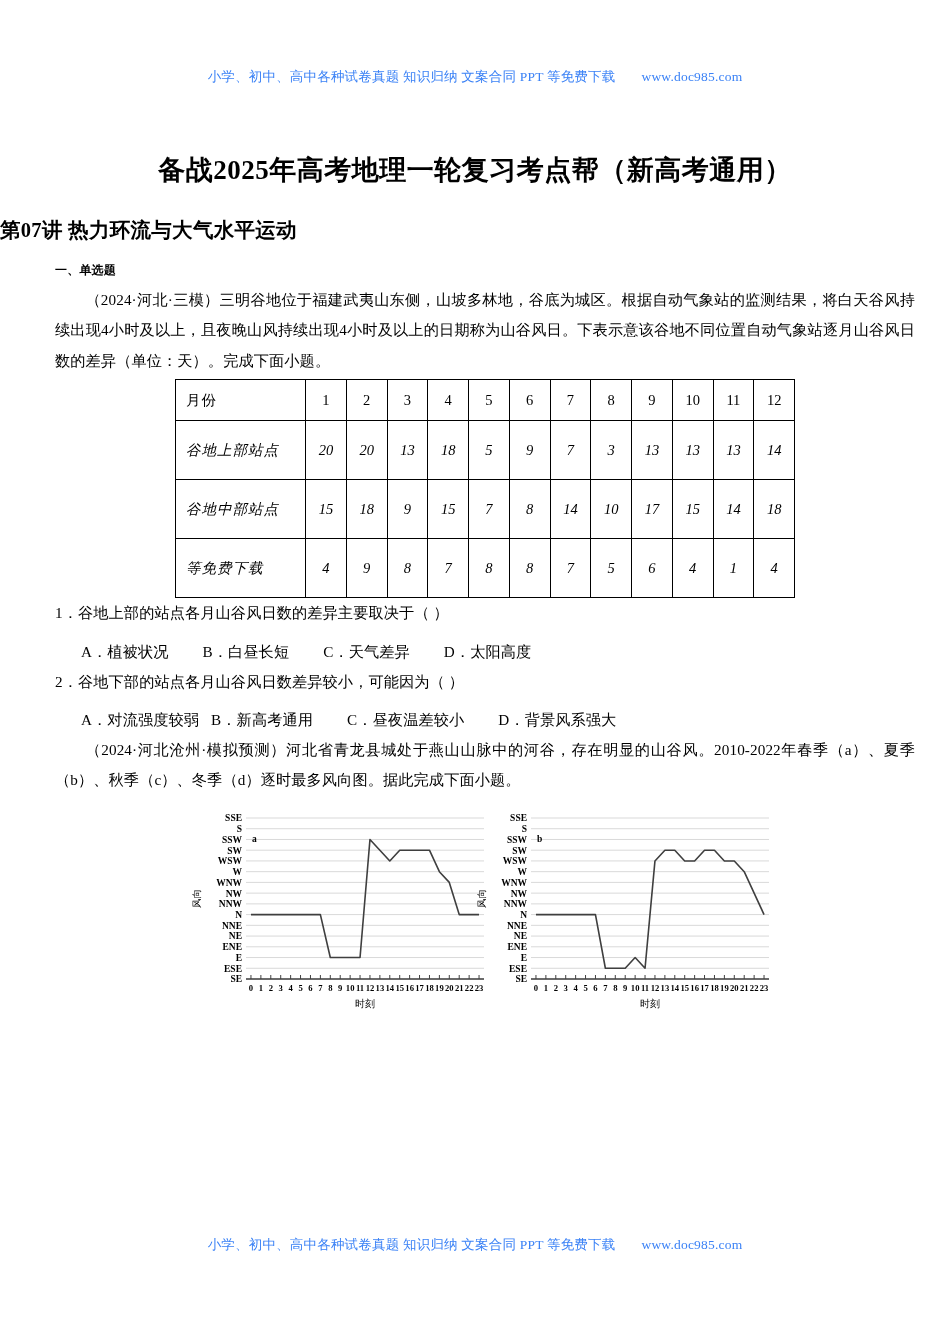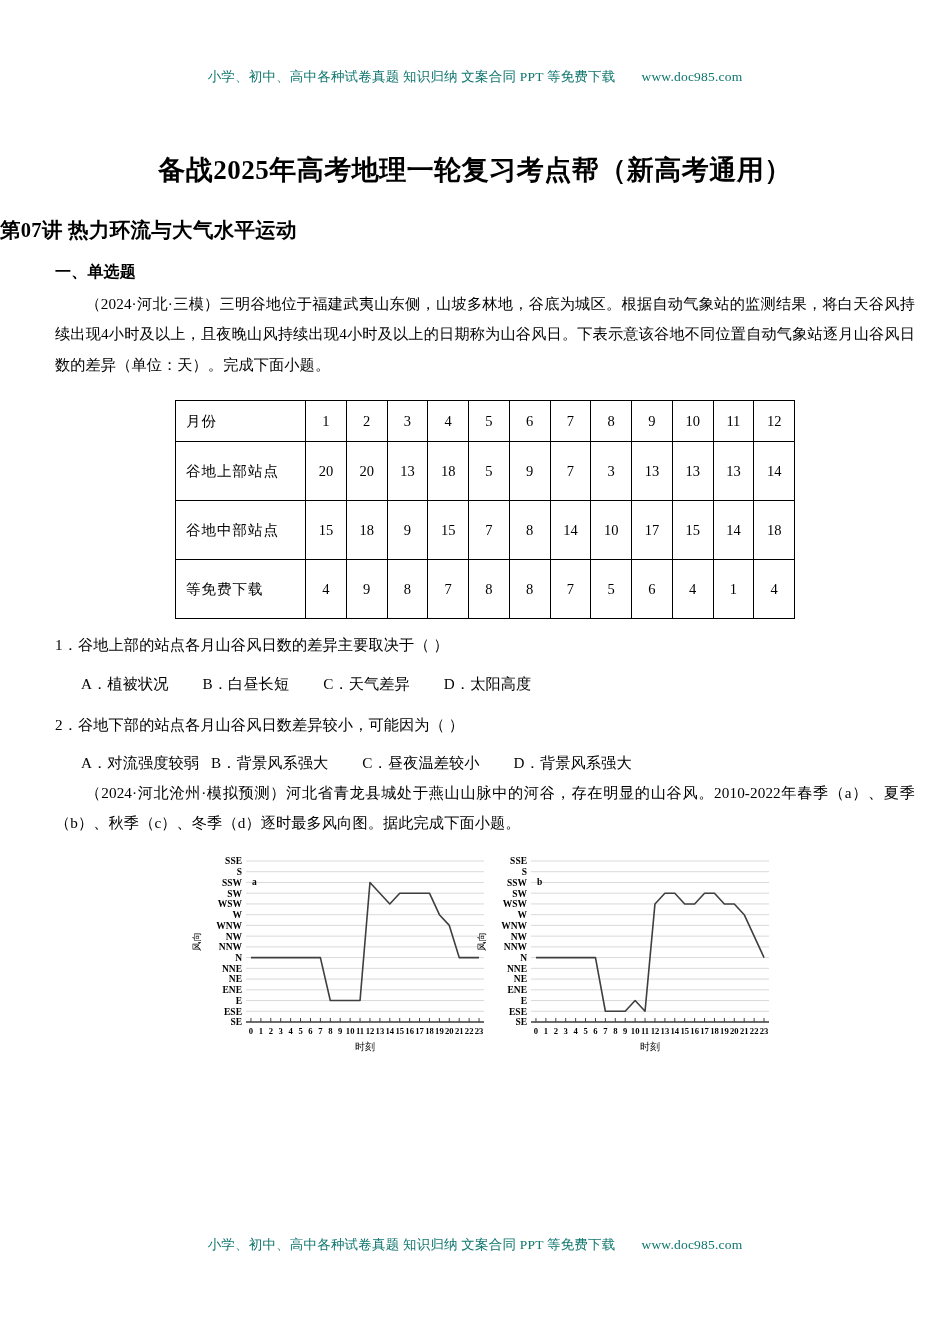--- a/index.html
+++ b/index.html
@@ -20,21 +20,21 @@
     width: 950px;
     height: 1344px;
     box-sizing: border-box;
   }
   .watermark {
     position: absolute;
     left: 0;
     width: 950px;
     text-align: center;
     font-size: 13.5px;
-    color: #0f766e;
+    color: #3b82f6;
     letter-spacing: 0.2px;
     white-space: nowrap;
   }
   .watermark .cn { font-family: "Liberation Serif", serif; }
   .watermark .url { font-family: "Liberation Serif", serif; margin-left: 26px; }
   #header-watermark { top: 68px; }
   #footer-watermark { top: 1236px; }
 
   .doc-title {
     position: absolute;
@@ -58,63 +58,63 @@
     letter-spacing: 0.3px;
   }
 
   .content {
     position: absolute;
     top: 262px;
     left: 55px;
     width: 860px;
   }
   .section-heading {
-    font-size: 16px;
+    font-size: 12px;
     font-weight: bold;
     margin: 0 0 6px 0;
     letter-spacing: 0.2px;
   }
   .passage {
     font-size: 15.2px;
     line-height: 2.0;
     text-align: justify;
     text-indent: 2em;
     margin: 0;
     letter-spacing: 0.1px;
   }
 
   table.data-table {
     border-collapse: collapse;
-    margin: 20px auto 0 auto;
+    margin: 3px auto 0 auto;
     table-layout: fixed;
     width: 620px;
   }
   table.data-table td {
     border: 1px solid #000000;
     font-size: 14.5px;
     text-align: center;
     vertical-align: middle;
     padding: 3px 1px;
     line-height: 1.25;
     word-break: break-all;
   }
   table.data-table td.rowlabel {
     width: 118px;
     text-align: left;
     padding-left: 10px;
     letter-spacing: 1px;
     word-break: break-all;
   }
   table.data-table tr.header-row td { height: 34px; }
-  table.data-table tr.data-row td { height: 52px; }
+  table.data-table tr.data-row td { height: 52px; font-style: italic; }
 
   .question {
     font-size: 15.2px;
     line-height: 1.95;
-    margin-top: 11px;
+    margin-top: 0;
     letter-spacing: 0.1px;
   }
   .options {
     font-size: 15.2px;
     line-height: 1.95;
     margin-top: 2px;
     padding-left: 26px;
     letter-spacing: 0.1px;
     white-space: nowrap;
   }
@@ -221,21 +221,21 @@
       </tbody>
     </table>
 
     <div class="question">1．谷地上部的站点各月山谷风日数的差异主要取决于（    ）</div>
     <div class="options">
       <span class="opt">A．植被状况</span><span class="opt-sp-wide"></span><span class="opt">B．白昼长短</span><span class="opt-sp-wide"></span><span class="opt">C．天气差异</span><span class="opt-sp-wide"></span><span class="opt">D．太阳高度</span>
     </div>
 
     <div class="question">2．谷地下部的站点各月山谷风日数差异较小，可能因为（    ）</div>
     <div class="options">
-      <span class="opt">A．对流强度较弱</span><span class="opt-sp-narrow"></span><span class="opt">B．背景风系强大</span><span class="opt-sp-wide"></span><span class="opt">C．昼夜温差较小</span><span class="opt-sp-wide"></span><span class="opt">D．背景风系强大</span>
+      <span class="opt">A．对流强度较弱</span><span class="opt-sp-narrow"></span><span class="opt">B．新高考通用</span><span class="opt-sp-wide"></span><span class="opt">C．昼夜温差较小</span><span class="opt-sp-wide"></span><span class="opt">D．背景风系强大</span>
     </div>
 
     <p class="passage">（2024·河北沧州·模拟预测）河北省青龙县城处于燕山山脉中的河谷，存在明显的山谷风。2010-2022年春季（a）、夏季（b）、秋季（c）、冬季（d）逐时最多风向图。据此完成下面小题。</p>
 
     <div class="figure-area">
       <div class="chart-wrap" id="chart-a-wrap">
           <svg width="300" height="215" class="chart-svg">
             <line x1="56" x2="294" y1="10" y2="10" stroke="#d9d9d9" stroke-width="1"></line>
             <text x="52" y="13.4" text-anchor="end" font-size="9.5" font-weight="bold" font-family="&quot;Liberation Serif&quot;, serif" fill="#000">SSE</text>
             <line x1="56" x2="294" y1="20.733333333333334" y2="20.733333333333334" stroke="#d9d9d9" stroke-width="1"></line>

